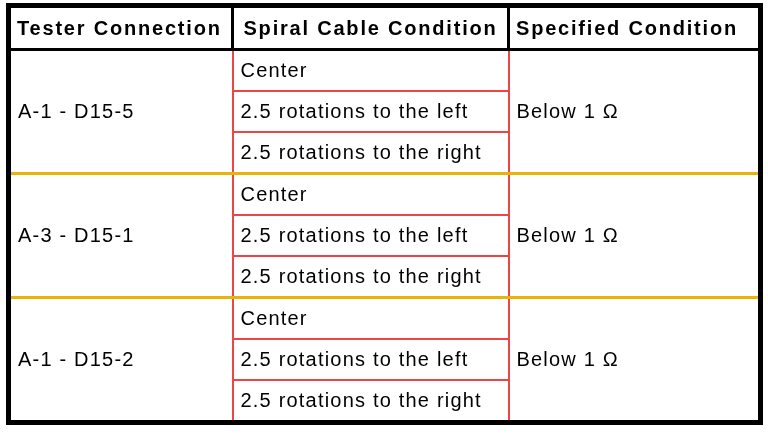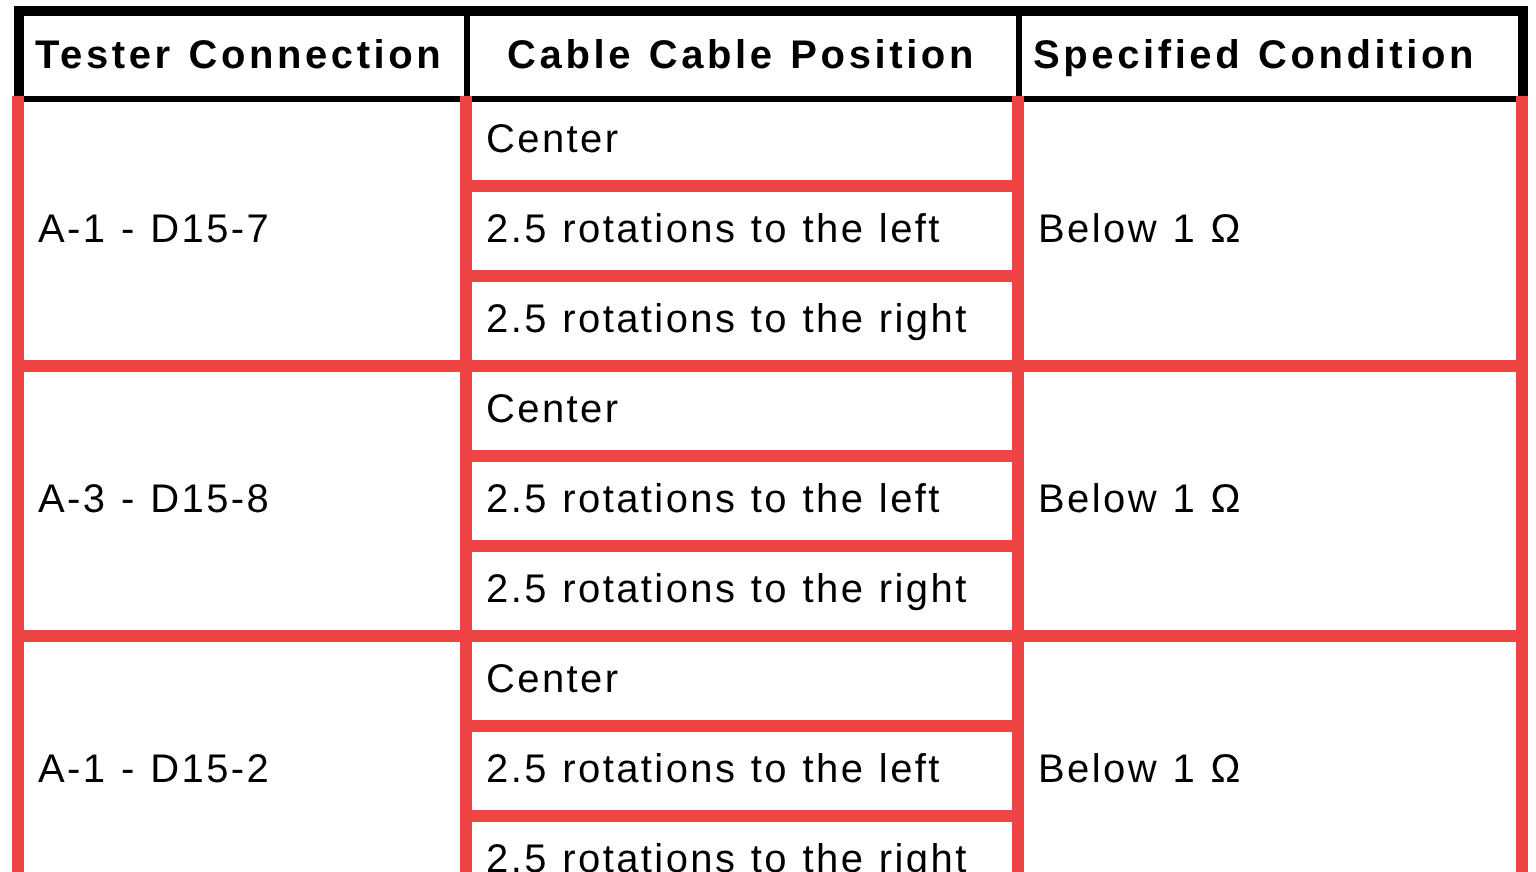--- a/index.html
+++ b/index.html
@@ -30,21 +30,21 @@
     font-weight: bold;
     letter-spacing: 1.8px;
     height: 40px;
     padding: 0 6px;
     text-align: left;
     white-space: nowrap;
     vertical-align: middle;
   }
   th.center { text-align: center; }
   td {
-    border: 6px solid #ef4444;
+    border: 2px solid #ef4444;
     font-size: 20px;
     font-weight: normal;
     letter-spacing: 1.2px;
     height: 39px;
     padding: 0 7px;
     text-align: left;
     white-space: nowrap;
     vertical-align: middle;
   }
   tr.group-start td { border-top: 3px solid #eab308; }
@@ -54,39 +54,39 @@
 
 <table class="spec-table">
   <colgroup>
     <col class="c1">
       <col class="c2">
       <col class="c3">
   </colgroup>
   <thead>
     <tr>
       <th>Tester Connection</th>
-      <th class="center">Cable Cable Position</th>
+      <th class="center">Spiral Cable Condition</th>
       <th>Specified Condition</th>
     </tr>
   </thead>
   <tbody>
     <tr class="group-start">
-      <td rowspan="3">A-1 - D15-7</td>
+      <td rowspan="3">A-1 - D15-5</td>
       <td>Center</td>
       <td rowspan="3">Below 1 Ω</td>
     </tr>
     <tr>
       <td>2.5 rotations to the left</td>
     </tr>
     <tr>
       <td>2.5 rotations to the right</td>
     </tr>
 
     <tr class="group-start">
-      <td rowspan="3">A-3 - D15-8</td>
+      <td rowspan="3">A-3 - D15-1</td>
       <td>Center</td>
       <td rowspan="3">Below 1 Ω</td>
     </tr>
     <tr>
       <td>2.5 rotations to the left</td>
     </tr>
     <tr>
       <td>2.5 rotations to the right</td>
     </tr>
 

